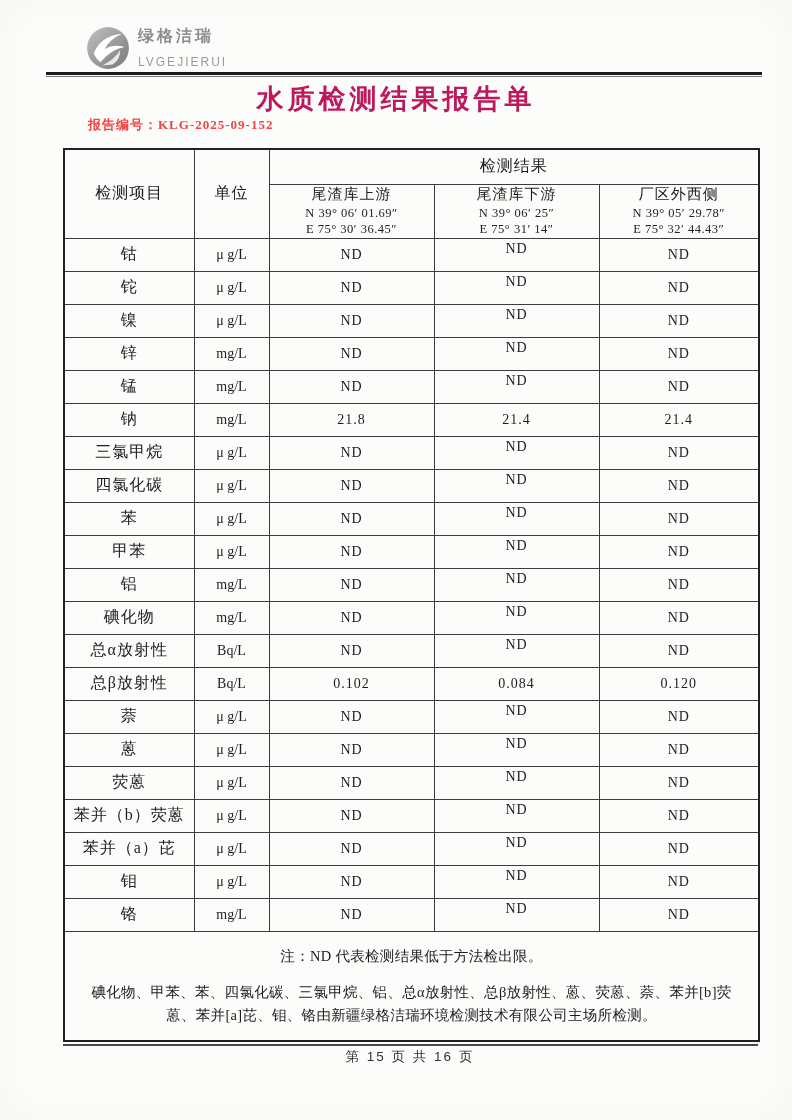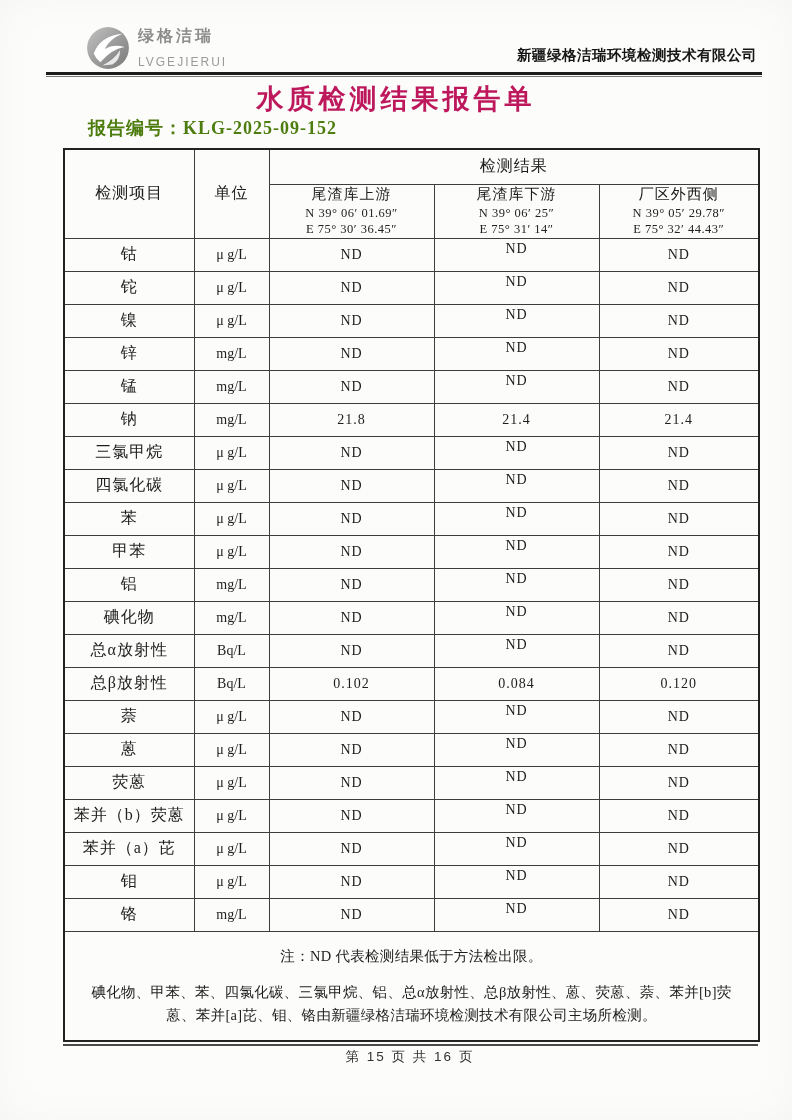--- a/index.html
+++ b/index.html
@@ -14,21 +14,21 @@
   .logo-icon{width:44px; height:44px; flex:0 0 auto;}
   .brand{display:flex; flex-direction:column; line-height:1;}
   .brand-cn{font-size:16px; font-weight:bold; color:#8c8c8c; letter-spacing:3px;}
   .brand-en{font-size:12px; color:#9a9a9a; letter-spacing:2px; margin-top:12px; font-family:"Liberation Sans", sans-serif;}
   .company{position:absolute; top:46px; right:35px; font-size:14.5px; font-weight:bold; color:#161616; letter-spacing:0.5px;}
   .header-rule{position:absolute; left:46px; top:72px; width:716px; height:3px; background:#1c1c1c;}
   .header-rule::after{content:""; position:absolute; left:0; top:4px; width:100%; height:1px; background:#777;}
   
   .title{position:absolute; left:0; top:81px; width:100%; text-align:center;
     font-size:27px; font-weight:bold; letter-spacing:4px; color:#be185d;}
-  .report-no{position:absolute; left:88px; top:116px; font-size:18px; font-weight:bold; color:#4d7c0f; letter-spacing:1px;}
+  .report-no{position:absolute; left:88px; top:116px; font-size:13px; font-weight:bold; color:#ef4444; letter-spacing:1px;}
   
   table.results{
     position:absolute; left:63px; top:148px; width:695px;
     border-collapse:collapse; table-layout:fixed;
     border:2px solid #222;
     font-size:15px; color:#1d1d1d;
   }
   table.results th, table.results td{
     border:1px solid #3d3d3d; text-align:center; vertical-align:middle;
     padding:0 2px; font-weight:normal; overflow:hidden;
@@ -71,21 +71,20 @@
       <circle cx="20" cy="20" r="19" fill="url(#lg)"></circle>
       <path d="M7 25 Q 13 9 33 7 Q 21 12 17 21 Q 25 16 35 19 Q 23 21 13 33 Q 9 30 7 25 Z" fill="#ffffff"></path>
       <path d="M15 36 Q 26 30 31 22 Q 31 31 24 35 Z" fill="#e9e9e9"></path>
     </svg>
     <div class="brand">
       <span class="brand-cn">绿格洁瑞</span>
       <span class="brand-en">LVGEJIERUI</span>
     </div>
   </div>
 
-  <div class="company">新疆绿格洁瑞环境检测技术有限公司</div>
   <div class="header-rule"></div>
 
   <div class="title">水质检测结果报告单</div>
   <div class="report-no">报告编号：KLG-2025-09-152</div>
 
   <table class="results">
     <colgroup>
       <col style="width:130px">
         <col style="width:75px">
       <col style="width:165px">

